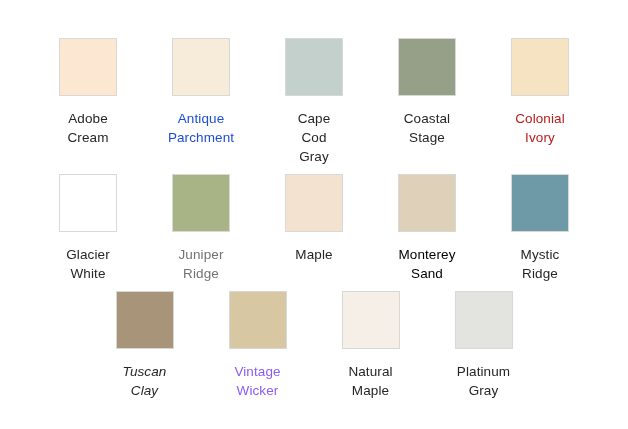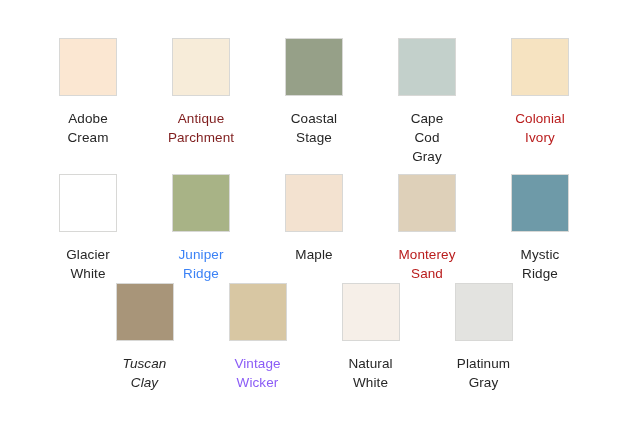--- a/index.html
+++ b/index.html
@@ -27,21 +27,21 @@
 
   .swatch-row {
     display: flex;
     justify-content: center;
     align-items: flex-start;
     width: 100%;
     box-sizing: border-box;
   }
 
   .swatch-row.row-1 { margin-bottom: 8px; }
-  .swatch-row.row-2 { }
+  .swatch-row.row-2 { margin-bottom: 8px; }
   .swatch-row.row-3 { margin-bottom: 0; }
 
   .swatch-cell {
     width: 113px;
     display: flex;
     flex-direction: column;
     align-items: center;
     box-sizing: border-box;
   }
 
@@ -69,71 +69,71 @@
 
 <div id="palette-board" style="background: rgb(255, 255, 255);">
 
   <div class="swatch-row row-1">
     <div class="swatch-cell">
       <div class="swatch-chip" style="background-color: rgb(251, 231, 210); border-color: rgb(216, 216, 214);"></div>
       <div class="swatch-label" style="color: rgb(38, 38, 38);">Adobe Cream</div>
     </div>
     <div class="swatch-cell">
       <div class="swatch-chip" style="background-color: rgb(247, 236, 217); border-color: rgb(216, 216, 214);"></div>
-      <div class="swatch-label" style="color: #7f1d1d;">Antique Parchment</div>
+      <div class="swatch-label" style="color: #1d4ed8;">Antique Parchment</div>
+    </div>
+    <div class="swatch-cell">
+      <div class="swatch-chip" style="background-color: rgb(195, 208, 203); border-color: rgb(216, 216, 214);"></div>
+      <div class="swatch-label" style="color: rgb(38, 38, 38);">Cape Cod Gray</div>
     </div>
     <div class="swatch-cell">
       <div class="swatch-chip" style="background-color: rgb(150, 160, 136); border-color: rgb(216, 216, 214);"></div>
       <div class="swatch-label" style="color: rgb(38, 38, 38);">Coastal Stage</div>
-    </div>
-    <div class="swatch-cell">
-      <div class="swatch-chip" style="background-color: rgb(195, 208, 203); border-color: rgb(216, 216, 214);"></div>
-      <div class="swatch-label" style="color: rgb(38, 38, 38);">Cape Cod Gray</div>
     </div>
     <div class="swatch-cell">
       <div class="swatch-chip" style="background-color: rgb(246, 227, 193); border-color: rgb(216, 216, 214);"></div>
       <div class="swatch-label" style="color: #b91c1c;">Colonial Ivory</div>
     </div>
   </div>
 
   <div class="swatch-row row-2">
     <div class="swatch-cell">
       <div class="swatch-chip" style="background-color: rgb(255, 255, 255); border-color: rgb(216, 216, 214);"></div>
       <div class="swatch-label" style="color: rgb(38, 38, 38);">Glacier White</div>
     </div>
     <div class="swatch-cell">
       <div class="swatch-chip" style="background-color: rgb(168, 179, 134); border-color: rgb(216, 216, 214);"></div>
-      <div class="swatch-label" style="color: #3b82f6;">Juniper Ridge</div>
+      <div class="swatch-label" style="color: #737373;">Juniper Ridge</div>
     </div>
     <div class="swatch-cell">
       <div class="swatch-chip" style="background-color: rgb(243, 226, 208); border-color: rgb(216, 216, 214);"></div>
       <div class="swatch-label" style="color: rgb(38, 38, 38);">Maple</div>
     </div>
     <div class="swatch-cell">
       <div class="swatch-chip" style="background-color: rgb(222, 208, 185); border-color: rgb(216, 216, 214);"></div>
-      <div class="swatch-label" style="color: #b91c1c;">Monterey Sand</div>
+      <div class="swatch-label" style="color: #000000;">Monterey Sand</div>
     </div>
     <div class="swatch-cell">
       <div class="swatch-chip" style="background-color: rgb(110, 154, 168); border-color: rgb(216, 216, 214);"></div>
       <div class="swatch-label" style="color: rgb(38, 38, 38);">Mystic Ridge</div>
     </div>
   </div>
 
   <div class="swatch-row row-3">
     <div class="swatch-cell">
       <div class="swatch-chip" style="background-color: rgb(168, 149, 121); border-color: rgb(216, 216, 214);"></div>
       <div class="swatch-label" style="color: rgb(38, 38, 38); font-style: italic;">Tuscan Clay</div>
     </div>
     <div class="swatch-cell">
       <div class="swatch-chip" style="background-color: rgb(216, 199, 163); border-color: rgb(216, 216, 214);"></div>
       <div class="swatch-label" style="color: #8b5cf6;">Vintage Wicker</div>
     </div>
     <div class="swatch-cell">
       <div class="swatch-chip" style="background-color: rgb(246, 239, 232); border-color: rgb(216, 216, 214);"></div>
-      <div class="swatch-label" style="color: rgb(38, 38, 38);">Natural White</div>
+      <div class="swatch-label" style="color: rgb(38, 38, 38);">Natural Maple</div>
     </div>
     <div class="swatch-cell">
       <div class="swatch-chip" style="background-color: rgb(227, 227, 224); border-color: rgb(216, 216, 214);"></div>
       <div class="swatch-label" style="color: rgb(38, 38, 38);">Platinum Gray</div>
     </div>
   </div>
 
 </div>
 
 </body></html>

